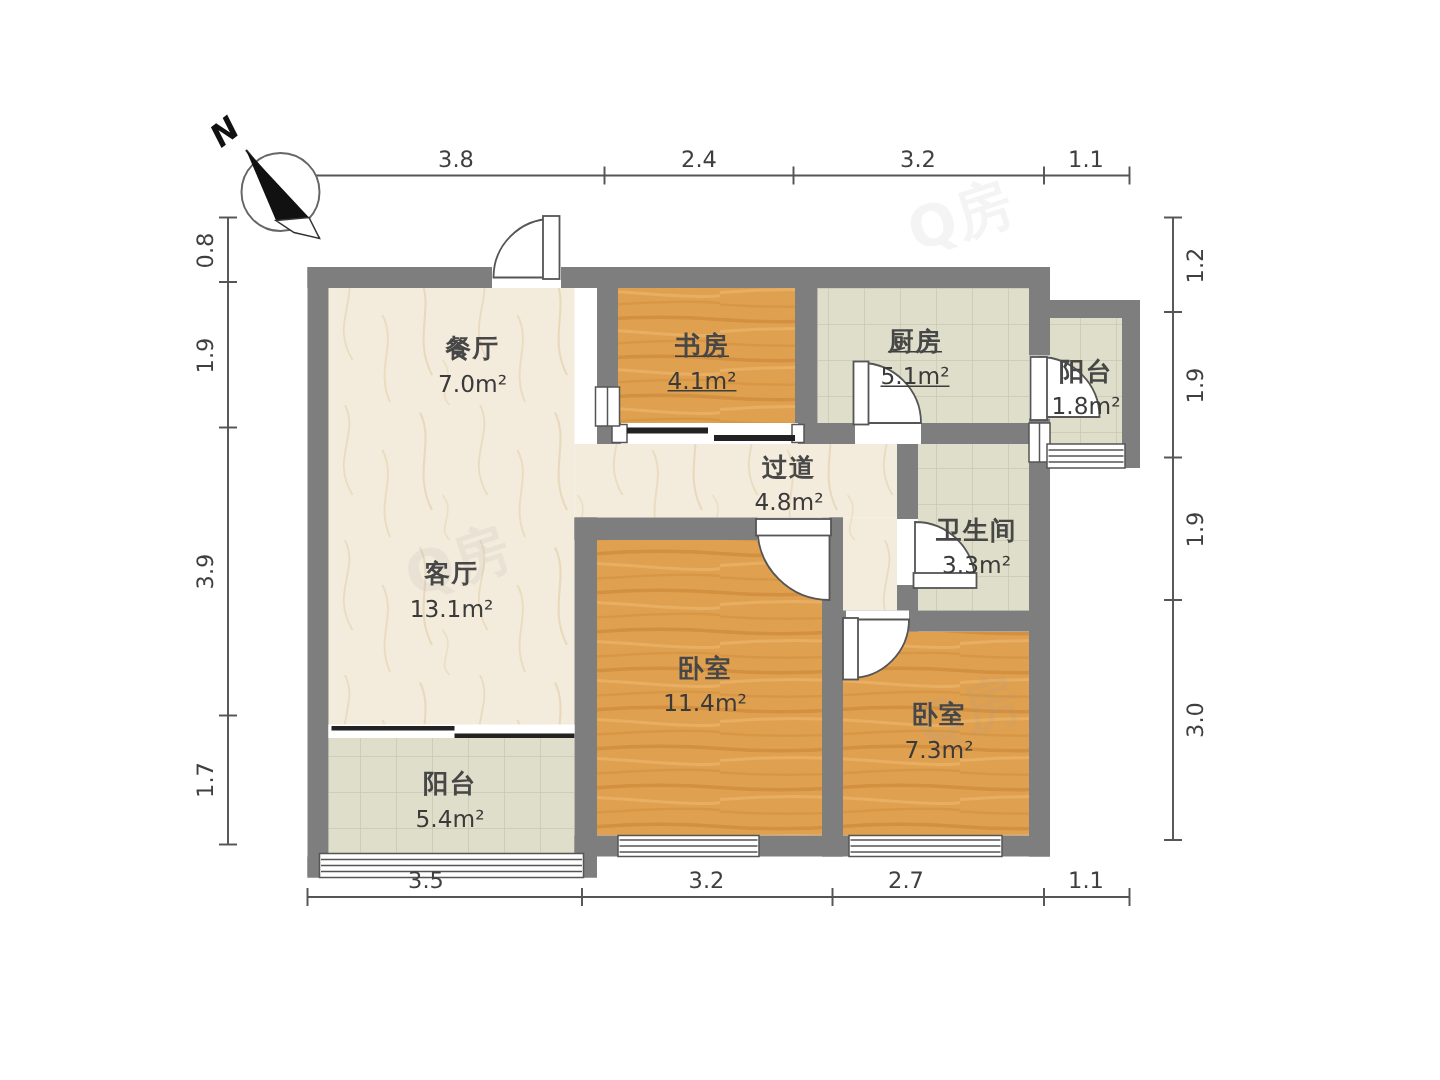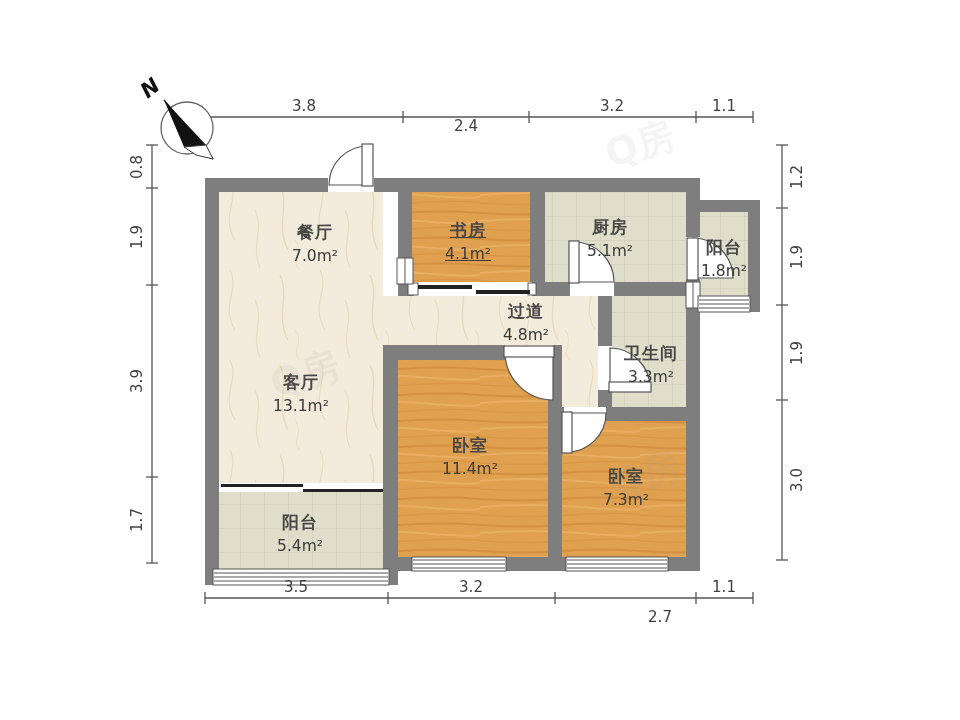--- a/index.html
+++ b/index.html
@@ -202,21 +202,21 @@
   <div class="north-label">N</div>
 
   <div class="room-label" style="left:303px;top:243px;margin-left:12px;">
     <span class="rname">餐厅</span>
     <span class="rarea">7.0m²</span>
   </div>
   <div class="room-label" style="left:468px;top:241px;text-decoration:underline;">
     <span class="rname">书房</span>
     <span class="rarea">4.1m²</span>
   </div>
-  <div class="room-label" style="left:610px;top:238px;">
+  <div class="room-label" style="left:610px;top:238px;text-decoration:underline;">
     <span class="rname">厨房</span>
     <span class="rarea">5.1m²</span>
   </div>
   <div class="room-label" style="left:724px;top:258px;">
     <span class="rname">阳台</span>
     <span class="rarea">1.8m²</span>
   </div>
   <div class="room-label" style="left:526px;top:322px;">
     <span class="rname">过道</span>
     <span class="rarea">4.8m²</span>
@@ -236,27 +236,27 @@
   <div class="room-label" style="left:626px;top:487px;">
     <span class="rname">卧室</span>
     <span class="rarea">7.3m²</span>
   </div>
   <div class="room-label" style="left:300px;top:533px;">
     <span class="rname">阳台</span>
     <span class="rarea">5.4m²</span>
   </div>
 
   <div class="dim" style="left:304px;top:106px;">3.8</div>
-  <div class="dim" style="left:466px;top:106px;margin-top:20px;">2.4</div>
+  <div class="dim" style="left:466px;top:106px;">2.4</div>
   <div class="dim" style="left:612px;top:106px;">3.2</div>
   <div class="dim" style="left:724px;top:106px;">1.1</div>
 
-  <div class="dim" style="left:296px;top:587px;text-align:center;">3.5</div>
+  <div class="dim" style="left:284px;top:587px;text-align:center;">3.5</div>
   <div class="dim" style="left:471px;top:587px;">3.2</div>
-  <div class="dim" style="left:660px;top:587px;margin-top:30px;">2.7</div>
+  <div class="dim" style="left:604px;top:587px;">2.7</div>
   <div class="dim" style="left:724px;top:587px;">1.1</div>
 
   <div class="dim vert" style="left:137px;top:167px;">0.8</div>
   <div class="dim vert" style="left:137px;top:237px;">1.9</div>
   <div class="dim vert" style="left:137px;top:381px;">3.9</div>
   <div class="dim vert" style="left:137px;top:520px;">1.7</div>
 
   <div class="dim vert" style="left:797px;top:177px;">1.2</div>
   <div class="dim vert" style="left:797px;top:257px;">1.9</div>
   <div class="dim vert" style="left:797px;top:353px;">1.9</div>

